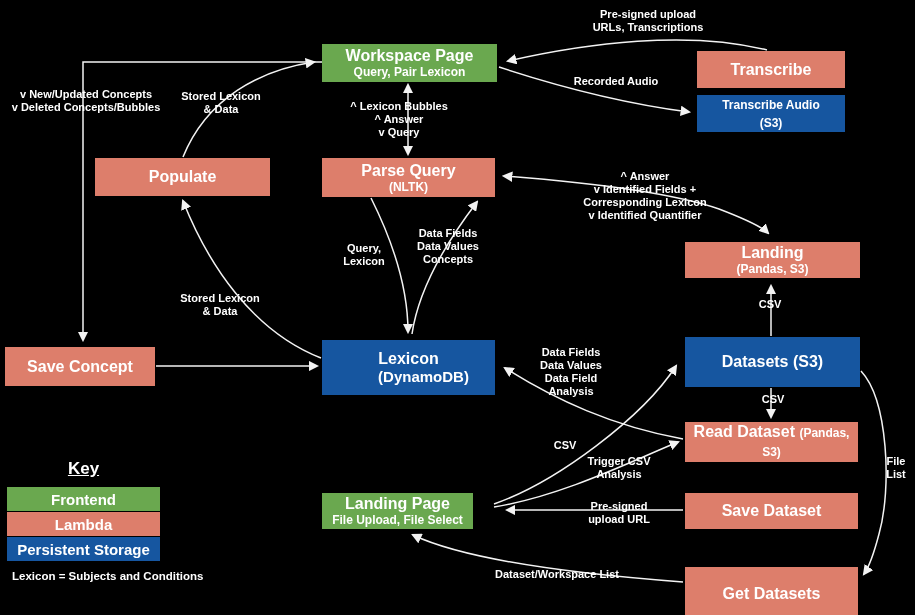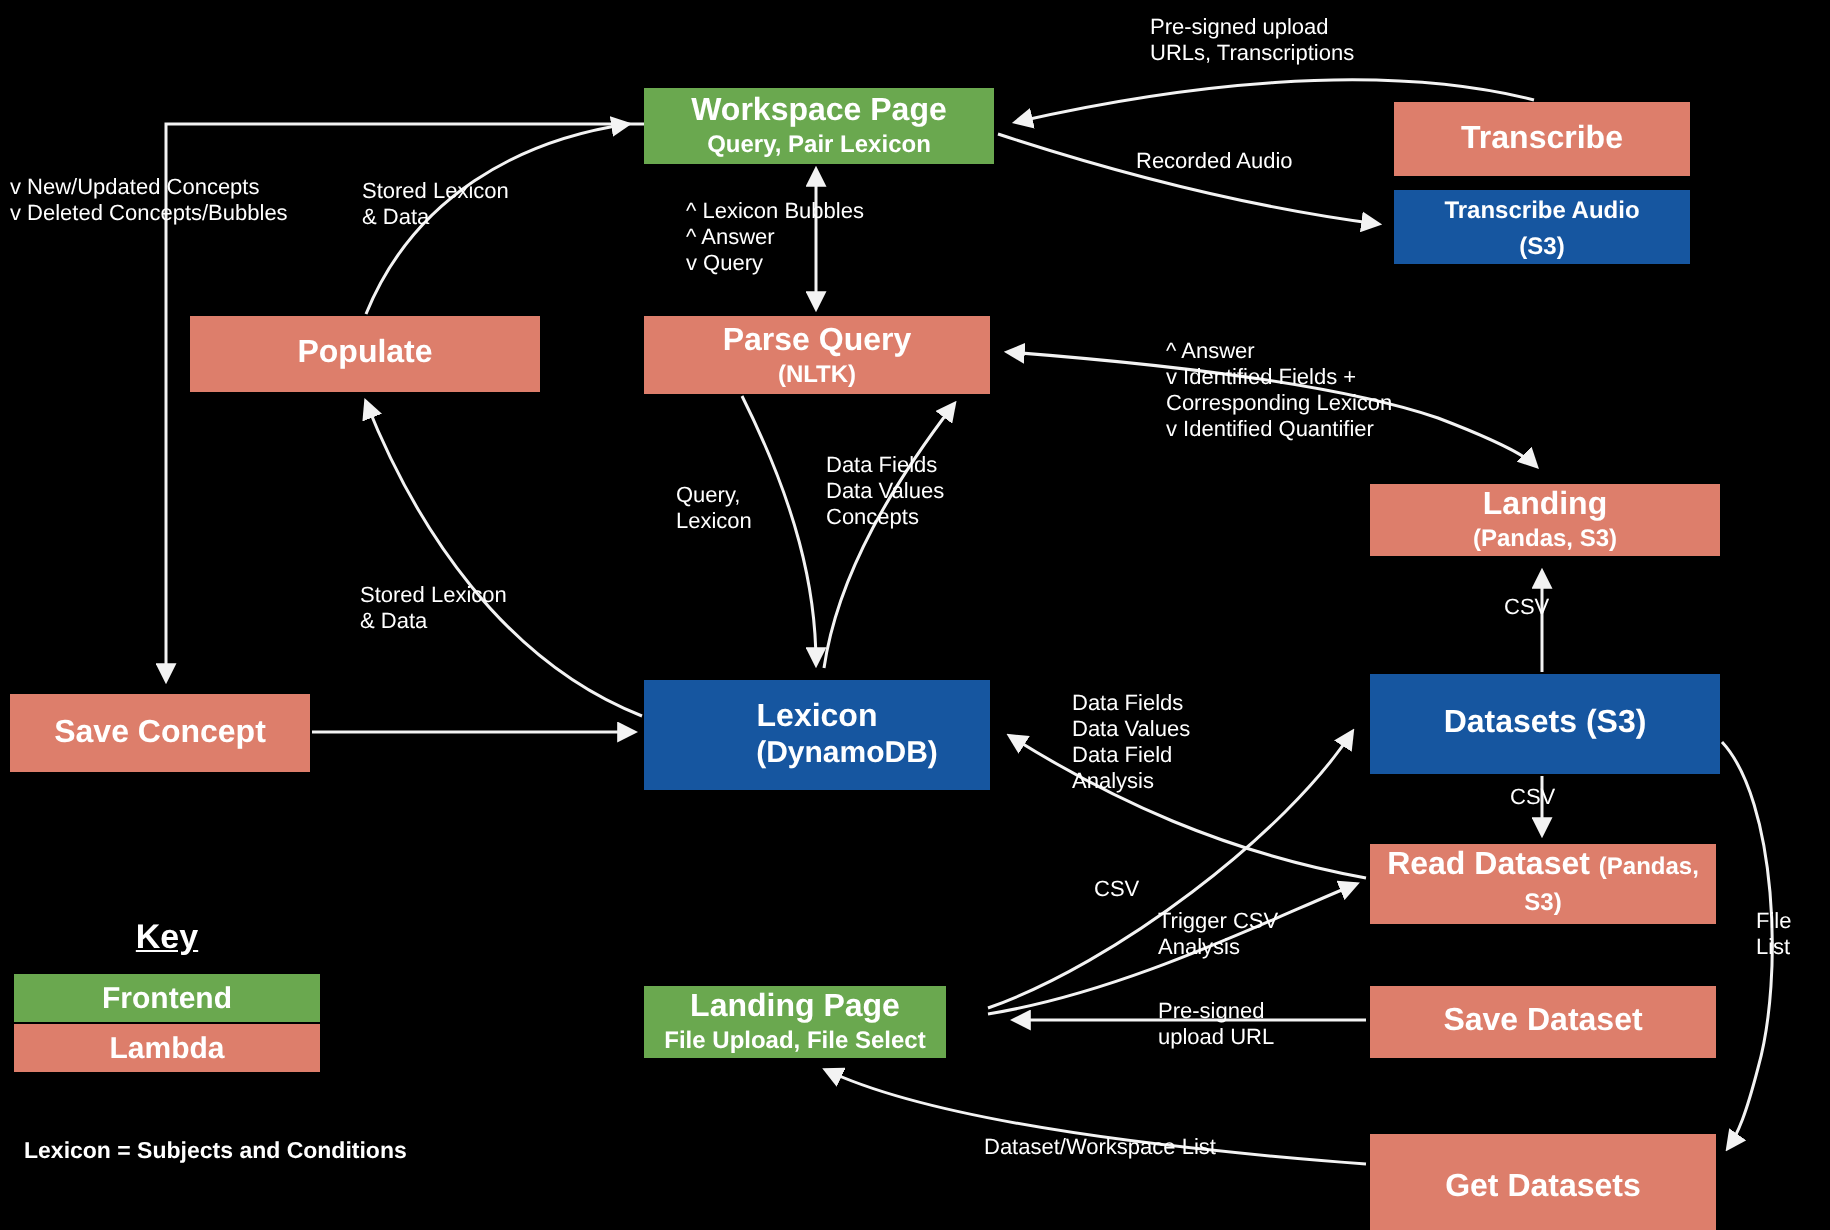--- a/index.html
+++ b/index.html
@@ -19,22 +19,22 @@
   }
   .frontend{background:var(--frontend);}
   .lambda{background:var(--lambda);}
   .storage{background:var(--storage);}
   .t1{font-size:16px;font-weight:bold;line-height:18px;}
   .t2{font-size:12px;font-weight:bold;line-height:14px;}
   .big-sub .t2{font-size:15px;line-height:18px;margin-left:30px;}
   .wrap-title .t1{max-width:104px;font-size:12px;}
   .t1 .sub{font-size:12px;}
   .lbl{
-    position:absolute;z-index:2;color:var(--text);font-size:11px;font-weight:normal;
-    line-height:13px;white-space:pre-line;
+    position:absolute;z-index:2;color:var(--text);font-size:11px;font-weight:bold;
+    line-height:13px;text-align:center;white-space:pre-line;
   }
   .key-heading{position:absolute;z-index:2;color:var(--text);font-size:17px;font-weight:bold;width:153px;text-align:center;text-decoration:underline;}
   .key-box{
     position:absolute;z-index:2;width:153px;height:24px;display:flex;align-items:center;
     justify-content:center;color:var(--text);font-size:15px;font-weight:bold;
   }
   .key-note{position:absolute;z-index:2;color:var(--text);font-size:11.5px;font-weight:bold;}
 </style>
 </head>
 <body>
@@ -156,15 +156,16 @@
 Analysis</div>
   <div class="lbl" style="left:579px;top:500px;width:80px">Pre-signed
 upload URL</div>
   <div class="lbl" style="left:878px;top:455px;width:36px">File
 List</div>
   <div class="lbl" style="left:492px;top:568px;width:130px">Dataset/Workspace List</div>
 
   <div class="key-heading" style="left:7px;top:459px">Key</div>
   <div class="key-box frontend" style="left:7px;top:487px">Frontend</div>
   <div class="key-box lambda" style="left:7px;top:512px">Lambda</div>
+  <div class="key-box storage" style="left:7px;top:537px">Persistent Storage</div>
   <div class="key-note" style="left:12px;top:570px">Lexicon = Subjects and Conditions</div>
 
 </div>
 
 </body></html>

